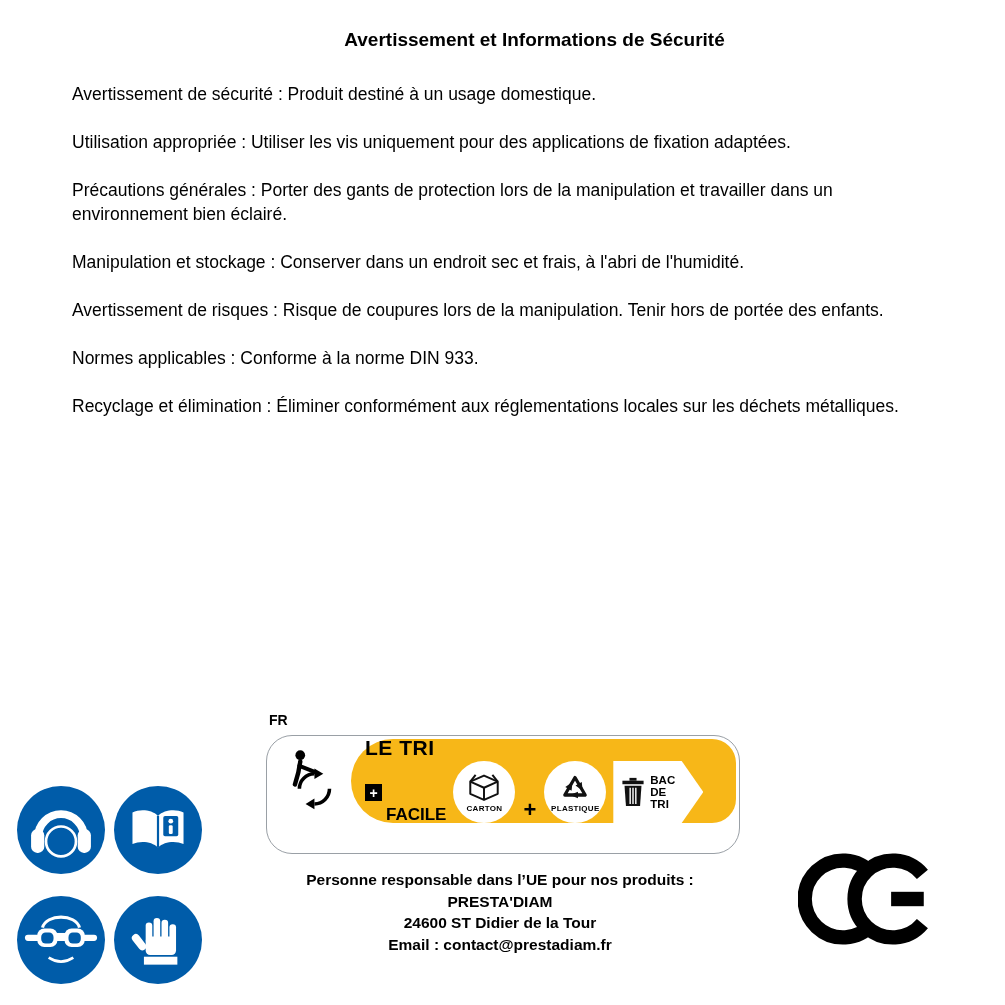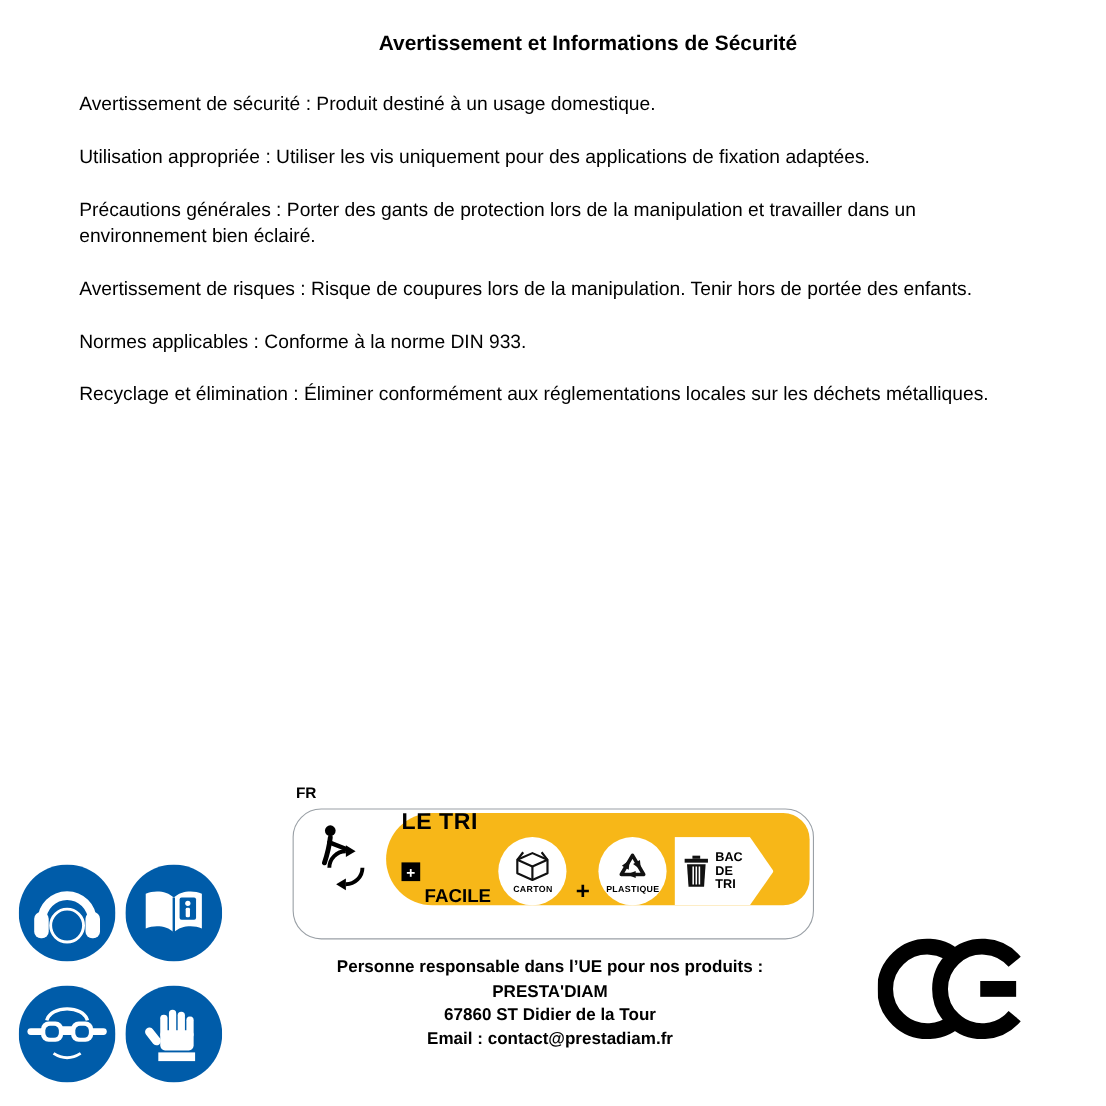--- a/index.html
+++ b/index.html
@@ -55,20 +55,21 @@
 <body>
 
 <div class="page">
 
   <h1 class="title">Avertissement et Informations de Sécurité</h1>
 
   <div class="body-text">
     <p>Avertissement de sécurité : Produit destiné à un usage domestique.</p>
     <p>Utilisation appropriée : Utiliser les vis uniquement pour des applications de fixation adaptées.</p>
     <p>Précautions générales : Porter des gants de protection lors de la manipulation et travailler dans un environnement bien éclairé.</p>
+    <p>Manipulation et stockage : Conserver dans un endroit sec et frais, à l'abri de l'humidité.</p>
     <p>Avertissement de risques : Risque de coupures lors de la manipulation. Tenir hors de portée des enfants.</p>
     <p>Normes applicables : Conforme à la norme DIN 933.</p>
     <p>Recyclage et élimination : Éliminer conformément aux réglementations locales sur les déchets métalliques.</p>
   </div>
 
   <div class="picto-grid">
     <div class="picto">
       <svg viewBox="0 0 100 100">
         <circle cx="50" cy="50" r="50" fill="var(--blue,#005CA9)"></circle>
         <circle cx="50" cy="63" r="17" fill="none" stroke="#fff" stroke-width="3"></circle>
@@ -177,21 +178,21 @@
           <div>TRI</div>
         </div>
       </div>
     </div>
 
   </div>
 
   <div class="responsible">
     <div>Personne responsable dans l’UE pour nos produits :</div>
     <div>PRESTA'DIAM</div>
-    <div>67860 ST Didier de la Tour</div>
+    <div>24600 ST Didier de la Tour</div>
     <div>Email : contact@prestadiam.fr</div>
   </div>
 
   <div class="ce">
     <svg viewBox="0 0 150 100">
       <g fill="none" stroke="#000" stroke-width="15">
         <path d="M77.6,24.3 A40,40 0 1 0 77.6,75.7"></path>
         <path d="M129.6,24.3 A40,40 0 1 0 129.6,75.7"></path>
       </g>
       <rect x="97" y="42.5" width="34" height="15" fill="#000"></rect>

